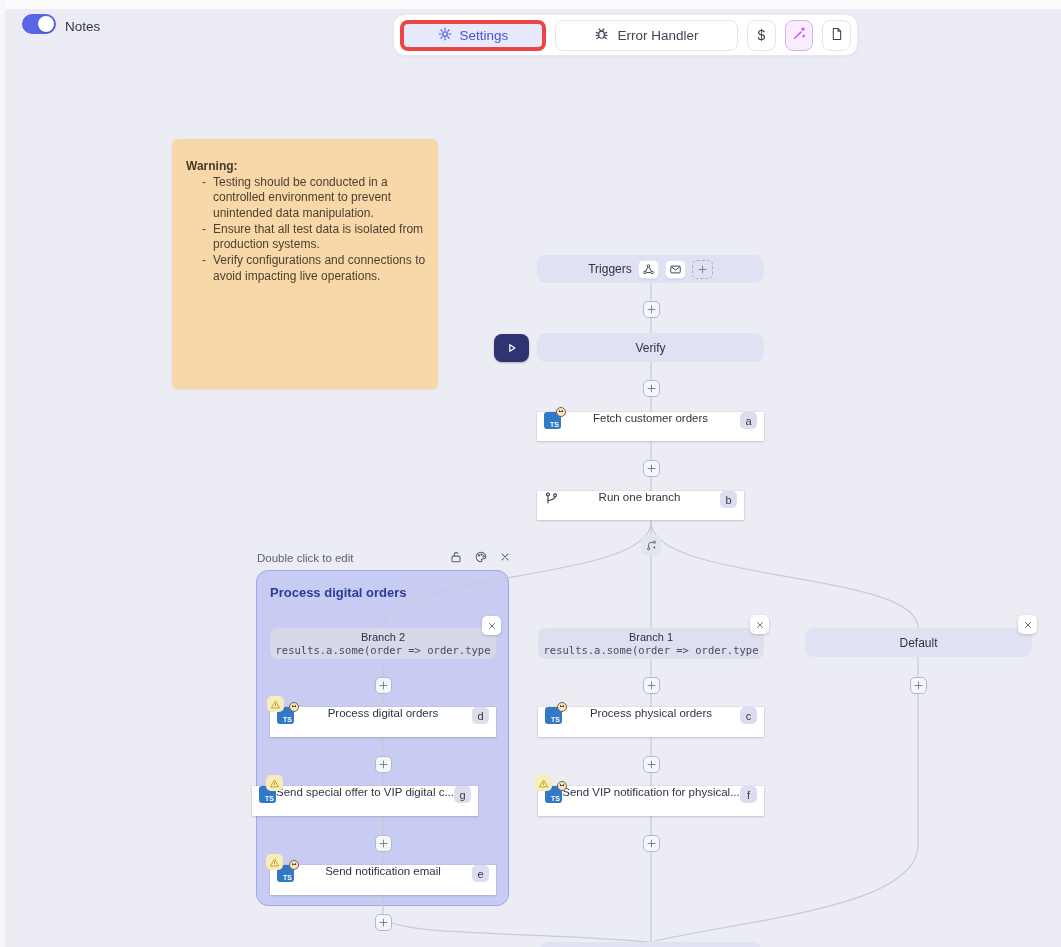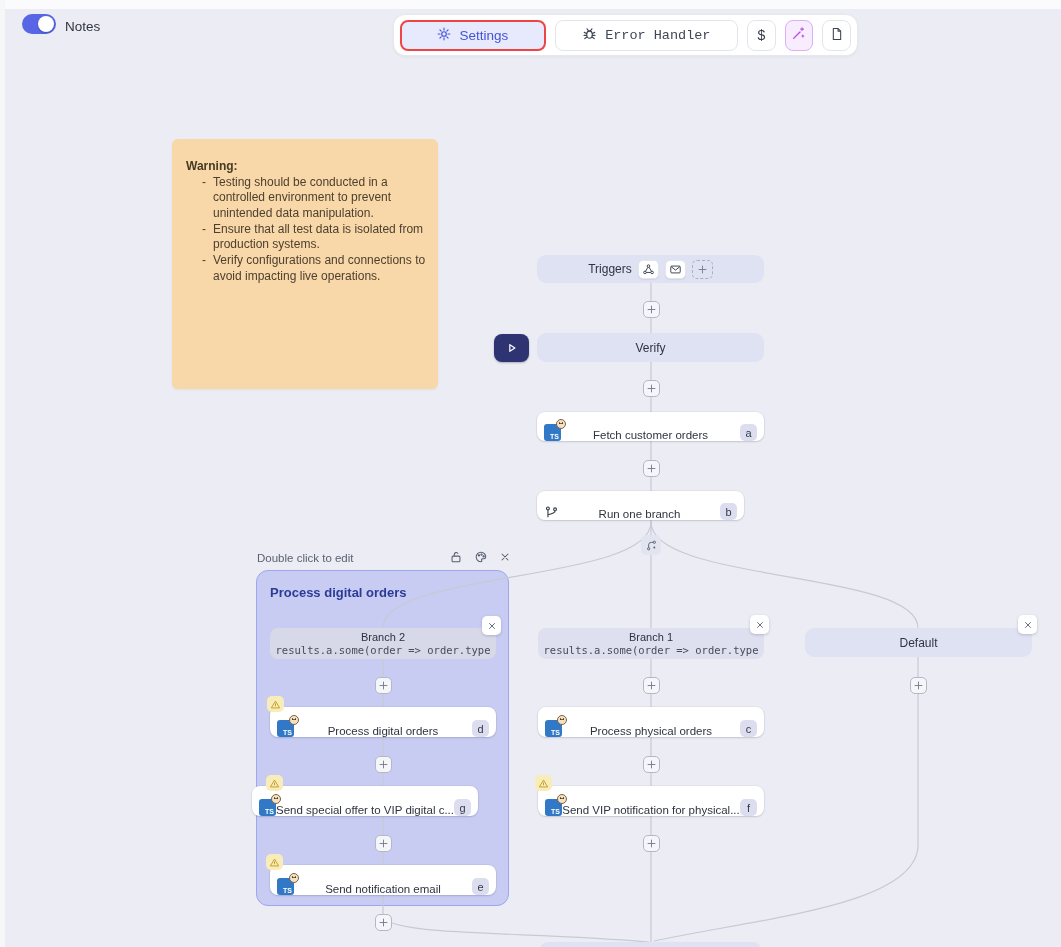--- a/index.html
+++ b/index.html
@@ -15,22 +15,22 @@
   .notes-toggle-wrap { position:absolute; left:22px; top:14px; display:flex; align-items:flex-end; gap:9px; z-index:6; }
   .toggle { width:34px; height:20px; border-radius:10px; background:#5866e6; position:relative; cursor:pointer; }
   .toggle .knob { position:absolute; top:2px; left:16px; width:16px; height:16px; border-radius:50%; background:#fff; box-shadow:0 1px 2px rgba(0,0,0,.25); }
   .notes-label { font-size:13.5px; color:#2f3542; }
 
   .toolbar { position:absolute; left:393px; top:14px; width:465px; height:42px; background:#fff;
     border:1px solid #e7e8ee; border-radius:12px; box-shadow:0 1px 3px rgba(25,30,60,.06);
     display:flex; align-items:center; padding:0 6px; gap:9px; z-index:6; }
   .tb-btn { height:31px; display:flex; align-items:center; justify-content:center; gap:8px;
     border-radius:8px; font-size:13.5px; cursor:pointer; background:#fff; border:1px solid #e3e5ea; color:#3f4654; }
-  .tb-settings { width:158px; background:#e7eafc; border:2px solid #ef4444; color:#4553d8; font-weight:500; }
-  .tb-error { width:199px;font-family:Liberation Mono, monospace; }
+  .tb-settings { width:158px; background:#e7eafc; border:4px solid #ef4444; color:#4553d8; font-weight:500; }
+  .tb-error { width:199px; }
   .tb-sq { width:31px; }
   .tb-wand { background:#f7edfe; border:1px solid #dcaef4; }
   .dollar { font-size:14px; color:#333a48; }
 
   
   .note { position:absolute; left:172px; top:139px; width:266px; height:250px; background:#f8d8a8;
     border-radius:6px; padding:20px 14px; color:#4e4030; font-size:12px; line-height:1.27;
     box-shadow:0 1px 2px rgba(80,60,20,.08); z-index:5; }
   .note .nt-title { font-weight:bold; color:#463a24; margin-bottom:1px; }
   .note .nt-sub { font-weight:bold; color:#463a24; margin-bottom:10px; width:95%; }
@@ -43,23 +43,23 @@
   
   .group-box { position:absolute; left:256px; top:570px; width:253px; height:336px;
     background:rgba(151,160,240,.42); border:1px solid #9da6ee; border-radius:12px; z-index:1; }
   .group-title { position:absolute; left:270px; top:585px; font-size:13px; font-weight:bold; color:#2c3c96; z-index:3; }
   .group-hint { position:absolute; left:257px; top:552px; font-size:11.5px; color:#5b6172; z-index:3; }
   .group-tool { position:absolute; top:549px; width:16px; height:16px; z-index:3; color:#565d6e; cursor:pointer; display:flex; align-items:center; justify-content:center; }
 
   
   .lav-node { position:absolute; background:#dfe2f3; border-radius:9px; display:flex; align-items:center;
     justify-content:center; gap:6px; z-index:3; font-size:12px; color:#2e3440; cursor:pointer; }
-  .task-node { position:absolute; width:226px; height:30px; background:#fff; border-radius:8px;
+  .task-node { position:absolute; width:226px; height:30px; background:#fff; border-radius:0;
     box-shadow:0 1px 2px rgba(30,35,70,.16), 0 0 0 1px rgba(35,40,80,.045);
-    display:flex; align-items:flex-end; padding:0 7px; z-index:3; cursor:pointer; }
+    display:flex; align-items:flex-start; padding:0 7px; z-index:3; cursor:pointer; }
   .task-node .label { flex:1; text-align:center; font-size:11.5px; color:#2e3440; white-space:nowrap; overflow:hidden; }
   .letter-badge { flex:none; width:17px; height:17px; border-radius:5px; background:#dcdeef;
     display:flex; align-items:center; justify-content:center; font-size:11px; color:#333a4a; }
   .branch-node { position:absolute; width:226px; height:31px; border-radius:8px; z-index:3;
     display:flex; flex-direction:column; align-items:center; justify-content:center; overflow:hidden; cursor:pointer; }
   .branch-node .b-title { font-size:11px; color:#2b3140; line-height:13px; }
   .branch-node .b-code { font-family:"DejaVu Sans Mono","Liberation Mono",monospace; font-size:10.5px;
     color:#454c5b; line-height:13px; white-space:nowrap; }
   .bg-b2 { background:#d7d9e9; }
   .bg-b1 { background:#dee0f0; }

